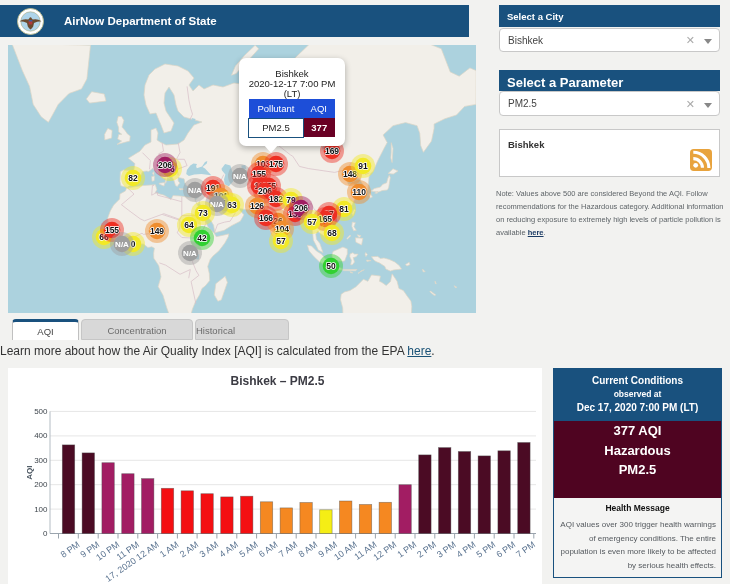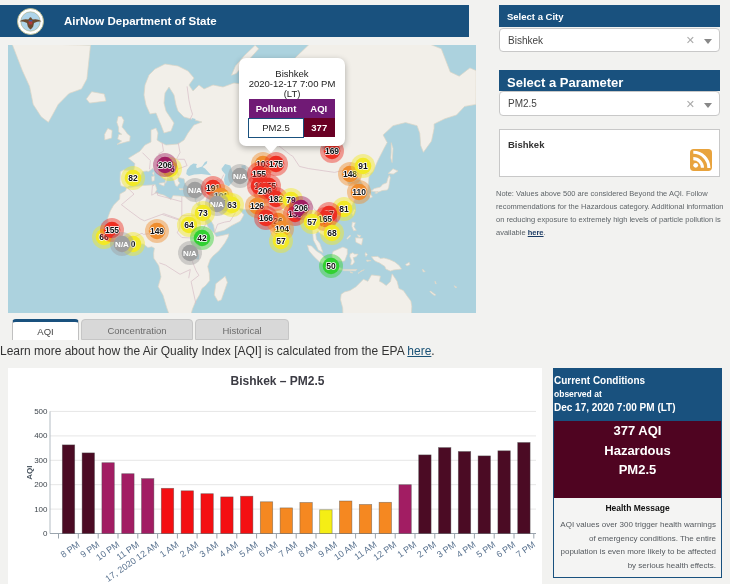--- a/index.html
+++ b/index.html
@@ -229,21 +229,21 @@
         <circle cx="323" cy="221" r="12" fill="#31d131" fill-opacity="0.45"></circle>
         <circle cx="323" cy="221" r="8.3" fill="#31d131"></circle>
         <text x="323" y="224" text-anchor="middle" font-size="8.5" font-weight="bold" fill="#111111" stroke="#ffffff" stroke-width="1.6" paint-order="stroke" stroke-linejoin="round">50</text>
       </g>
     </svg>
  <div class="abs" style="left:231px;top:13px;width:106px;height:88px;background:#fff;border-radius:7px;box-shadow:0 2px 6px rgba(0,0,0,0.3)"></div>
  <div class="abs" style="left:255px;top:99px;width:0;height:0;border-left:8px solid transparent;border-right:8px solid transparent;border-top:9px solid #fff"></div>
  <div class="abs" style="left:231px;top:24px;width:106px;text-align:center;font-size:9.5px;color:#222;line-height:10px">Bishkek<br>2020-12-17 7:00 PM<br>(LT)</div>
  <table style="position:absolute;left:240px;top:54px;border-collapse:collapse;font-size:9.5px;text-align:center">
   <tbody>
-        <tr style="background:#701a75;color:#fff;font-weight:bold">
+        <tr style="background:#1d4ed8;color:#fff;font-weight:normal">
           <td style="width:55px;height:19px">Pollutant</td>
           <td style="width:31px">AQI</td>
         </tr>
   <tr>
           <td style="height:19px;border:1px solid #19517e;color:#222">PM2.5</td>
           <td style="background:#690024;color:#fff;font-weight:bold">377</td>
         </tr>
  </tbody>
     </table>
 </div>
@@ -264,21 +264,21 @@
   <rect width="24" height="24" rx="4" fill="#e8a33d"></rect>
   <circle cx="6.2" cy="17.8" r="2.6" fill="#fff"></circle>
   <path d="M3.6,10.5 a10,10 0 0 1 10,10" fill="none" stroke="#fff" stroke-width="3.4"></path>
   <path d="M3.6,3.6 a17,17 0 0 1 17,17" fill="none" stroke="#fff" stroke-width="3.4"></path>
  </svg>
 </div>
 <div class="abs" style="left:496px;top:187px;width:230px;font-size:7.5px;color:#5f6569;line-height:13px">Note: Values above 500 are considered Beyond the AQI. Follow<br>recommendations for the Hazardous category. Additional information<br>on reducing exposure to extremely high levels of particle pollution is<br>available <a style="font-weight:bold;color:#1a3a63;text-decoration:underline">here</a>.</div>
 
 <div class="abs" style="left:12px;top:319px;width:67px;height:21px;background:#fff;border:1px solid #c0c0c0;border-top:3px solid #19517e;border-bottom:none;border-radius:4px 4px 0 0;text-align:center;font-size:9.5px;color:#444;padding-top:4px">AQI</div>
 <div class="abs" style="left:81px;top:319px;width:112px;height:21px;background:#d8d8d8;border:1px solid #c6c6c6;border-radius:4px 4px 0 0;text-align:center;font-size:9.5px;color:#6b6b6b;padding-top:5px">Concentration</div>
-<div class="abs" style="left:195px;top:319px;width:94px;height:21px;background:#d8d8d8;border:1px solid #c6c6c6;border-radius:4px 4px 0 0;text-align:center;font-size:9.5px;color:#6b6b6b;padding-top:5px">Historical</div>
+<div class="abs" style="left:195px;top:319px;width:94px;height:21px;background:#d8d8d8;border:1px solid #c6c6c6;border-radius:4px 4px 0 0;text-align:left;font-size:9.5px;color:#6b6b6b;padding-top:5px">Historical</div>
 <div class="abs" style="left:0;top:344px;font-size:12px;color:#333">Learn more about how the Air Quality Index [AQI] is calculated from the EPA <a style="text-decoration:underline">here</a>.</div>
 
 <div class="abs" style="left:8px;top:368px;width:534px;height:216px;background:#fff">
 <svg width="534" height="216" viewBox="0 0 534 216" font-family="Liberation Sans, sans-serif">
       <line x1="42" y1="165.5" x2="528" y2="165.5" stroke="#e6e6e6" stroke-width="1"></line>
       <text x="39.5" y="168.0" text-anchor="end" font-size="8" fill="#3f464d">0</text>
       <line x1="42" y1="141.1" x2="528" y2="141.1" stroke="#e6e6e6" stroke-width="1"></line>
       <text x="39.5" y="143.6" text-anchor="end" font-size="8" fill="#3f464d">100</text>
       <line x1="42" y1="116.7" x2="528" y2="116.7" stroke="#e6e6e6" stroke-width="1"></line>
       <text x="39.5" y="119.2" text-anchor="end" font-size="8" fill="#3f464d">200</text>
@@ -362,21 +362,21 @@
       <text transform="translate(468.4,178) rotate(-35)" text-anchor="end" font-size="9" fill="#5a7390">4 PM</text>
       <text transform="translate(488.2,178) rotate(-35)" text-anchor="end" font-size="9" fill="#5a7390">5 PM</text>
       <text transform="translate(508.1,178) rotate(-35)" text-anchor="end" font-size="9" fill="#5a7390">6 PM</text>
       <text transform="translate(527.9,178) rotate(-35)" text-anchor="end" font-size="9" fill="#5a7390">7 PM</text>
       <text x="269.5" y="17" text-anchor="middle" font-size="12" font-weight="bold" fill="#3c3c44">Bishkek – PM2.5</text>
       <text transform="translate(24,104.6) rotate(-90)" text-anchor="middle" font-size="8" font-weight="bold" fill="#4a5560">AQI</text>
     </svg>
 </div>
 
 <div class="abs" style="left:553px;top:368px;width:169px;height:210px;border:1px solid #19517e;background:#f4f4f3">
- <div style="background:#19517e;color:#fff;height:52px;padding-top:6px">
+ <div style="background:#19517e;color:#fff;text-align:center;height:52px;padding-top:6px">
   <div style="font-size:10px;font-weight:bold">Current Conditions</div>
   <div style="font-size:8.5px;font-weight:bold;margin-top:3px">observed at</div>
   <div style="font-size:10px;font-weight:bold;margin-top:3px">Dec 17, 2020 7:00 PM (LT)</div>
  </div>
  <div style="background:#4f0421;color:#fff;text-align:center;height:77px;">
   <div style="font-size:13px;font-weight:bold;line-height:19.5px">377 AQI<br>Hazardous<br>PM2.5</div>
  </div>
  <div style="text-align:center;padding-top:5px">
   <div style="font-size:8.5px;font-weight:bold;color:#111">Health Message</div>
   <div style="text-align:right;font-size:8px;color:#54595e;line-height:13.5px;padding:5px 5px 0 5px">AQI values over 300 trigger health warnings of emergency conditions. The entire population is even more likely to be affected by serious health effects.</div>

